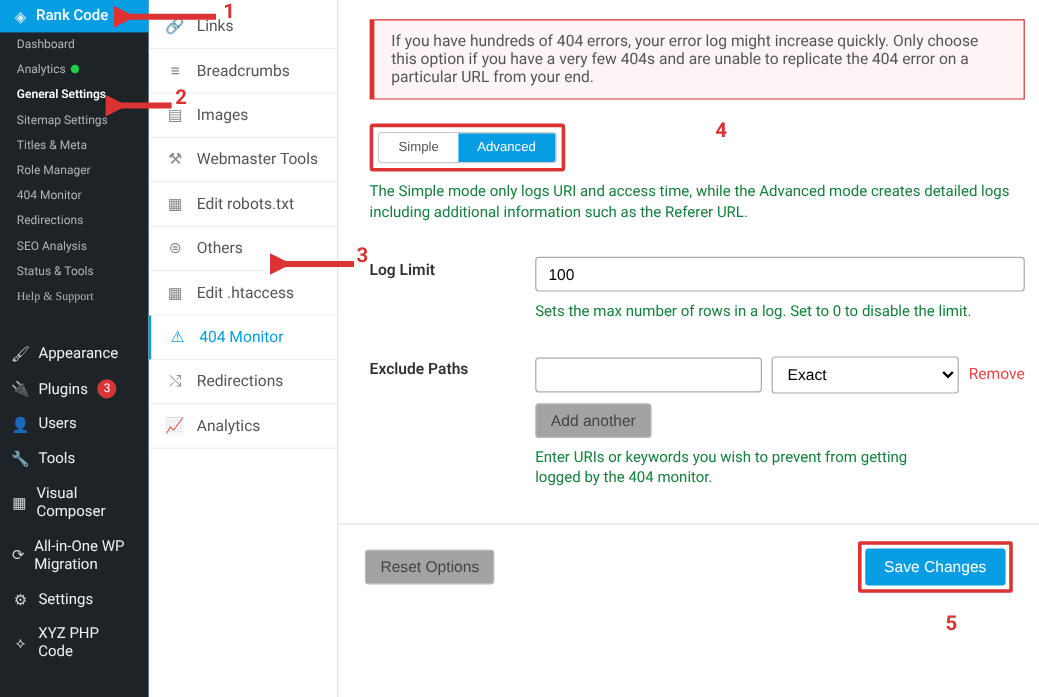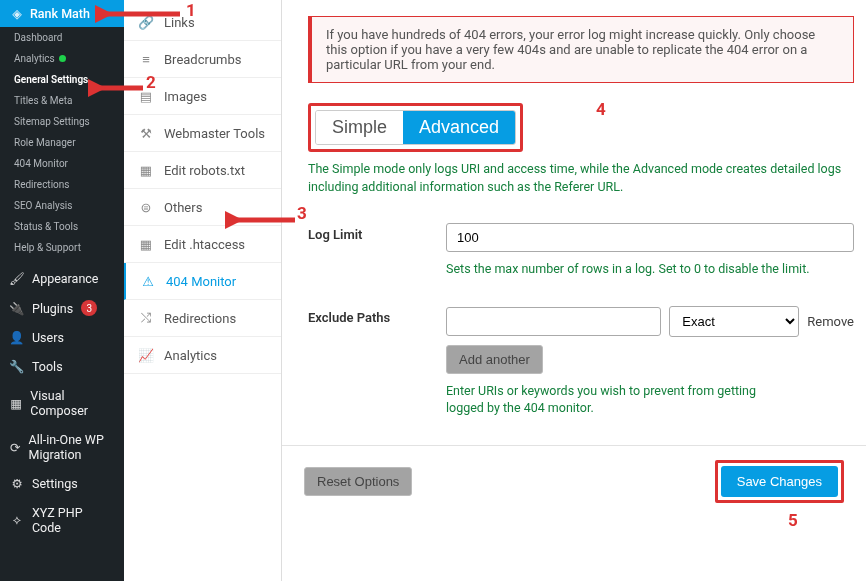--- a/index.html
+++ b/index.html
@@ -26,29 +26,29 @@
   .main { flex:1; background:#fff; height:581px; overflow:auto; position:relative;}
   .content-wrap { padding: 16px 12px 0 26px; }
   .warning { border:1px solid #dc3232; border-left:4px solid #dc3232; background:#fdf5f5; padding:10px 14px; font-size:13px; color:#555; margin-bottom:20px;}
   
   .field { display:flex; gap:18px; margin-bottom:28px; align-items:flex-start;}
   .field-label { width:120px; font-weight:600; color:#333; font-size:13px; padding-top:4px;}
   .field-body { flex:1; }
   .help { color:#15803d; font-size:12.5px; margin-top:8px; line-height:1.4;}
   
   .seg { display:inline-flex; border:1px solid #ccc; border-radius:3px; overflow:hidden;}
-  .seg button { border:none; padding:6px 16px; background:#fff; font-size:18px; cursor:pointer; color:#555;}
+  .seg button { border:none; padding:6px 16px; background:#fff; font-size:11px; cursor:pointer; color:#555;}
   .seg button.on { background:#069de3; color:#fff;}
   .seg-wrap { border:3px solid #dc3232; display:inline-block; padding:4px; border-radius:3px;}
   
   input[type=text] { border:1px solid #aaa; border-radius:3px; padding:6px 10px; font-size:13px; width:100%; }
   .row2 { display:flex; gap:8px; align-items:center;}
   .row2 input[type=text]{ flex:1; }
-  select { border:1px solid #aaa; border-radius:3px; padding:6px 8px; font-size:13px; width:130px; background:#fff;}
-  .remove { color:#404040; cursor:pointer; font-size:13px;}
+  select { border:1px solid #aaa; border-radius:3px; padding:6px 8px; font-size:13px; width:156px; background:#fff;}
+  .remove { color:#ef4444; cursor:pointer; font-size:13px;}
   .btn-secondary { border:1px solid #bbb; background:#a3a3a3; padding:6px 12px; border-radius:3px; font-size:13px; cursor:pointer; color:#444; margin-top:8px;}
   
   .toggle { width:36px; height:20px; border:1px solid #999; border-radius:10px; position:relative; display:inline-block; background:#fff; cursor:pointer;}
   .toggle .knob { width:12px;height:12px;border-radius:50%; background:#555; position:absolute; top:3px; left:3px;}
   .toggle .dot { width:4px;height:4px;border-radius:50%;background:#999;position:absolute; top:7px; right:7px;}
   
   .footer { border-top:1px solid #e2e2e2; padding:14px 22px; display:flex; justify-content:space-between; align-items:center; margin-top:10px;}
   .btn-primary { background:#069de3; color:#fff; border:none; padding:8px 16px; border-radius:3px; font-size:13px; cursor:pointer;}
   .btn-primary-wrap { border:3px solid #dc3232; display:inline-block; padding:3px; border-radius:2px;}
   
@@ -56,33 +56,33 @@
   .arrow { position:absolute; z-index:50; pointer-events:none;}
   .num { color:#dc3232; font-weight:700; font-size:17px; position:absolute; z-index:60;}
   svg.arrsvg { display:block;}
 </style>
 </head>
 <body>
 
 <div class="adminbar">
   <div class="active">
     <span class="icon">◈</span>
-    <span>Rank Math</span>
+    <span>Rank Code</span>
   </div>
   <div class="sub">Dashboard</div>
   <div class="sub"><span>Analytics</span><span class="dot-green"></span></div>
   <div class="sub on">General Settings</div>
+  <div class="sub">Sitemap Settings</div>
   <div class="sub">Titles &amp; Meta</div>
-  <div class="sub">Sitemap Settings</div>
   <div class="sub">Role Manager</div>
   <div class="sub">404 Monitor</div>
   <div class="sub">Redirections</div>
   <div class="sub">SEO Analysis</div>
   <div class="sub">Status &amp; Tools</div>
-  <div class="sub" style="margin-bottom:6px;">Help &amp; Support</div>
+  <div class="sub" style="margin-bottom:22px;font-family:Liberation Serif, serif;">Help &amp; Support</div>
 
   <div class="item">
       <span class="icon">🖌</span>
       <span>Appearance</span>
     </div>
   <div class="item">
       <span class="icon">🔌</span>
       <span>Plugins</span>
       <span class="badge-red">3</span>
     </div>

